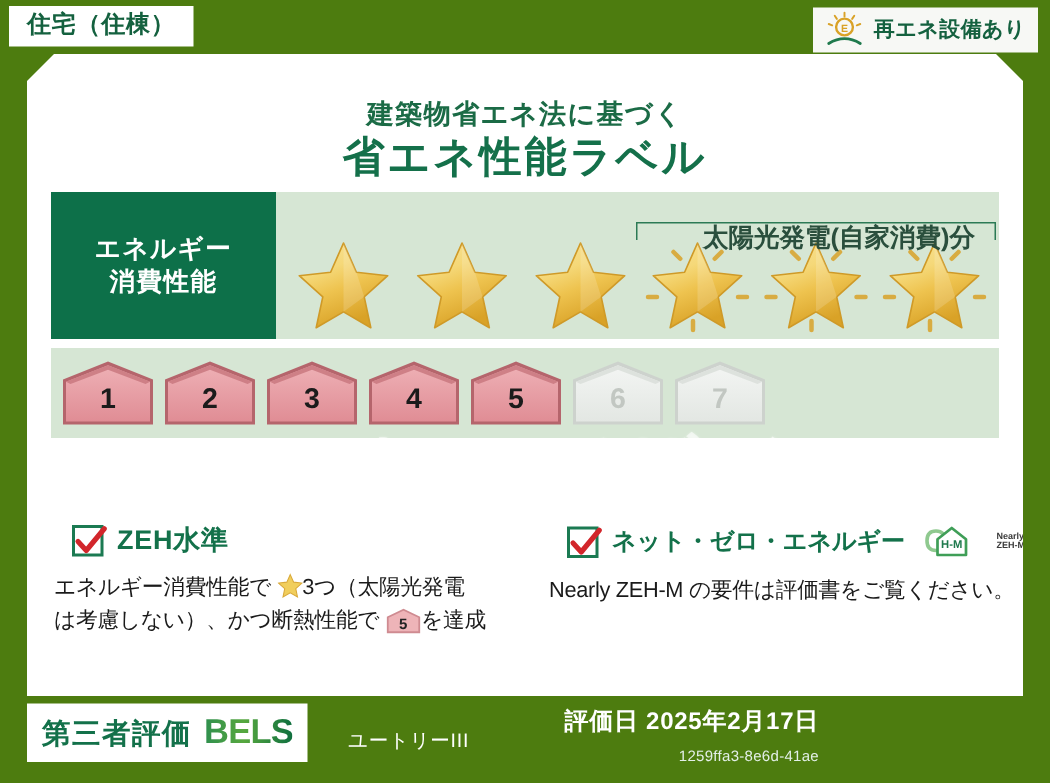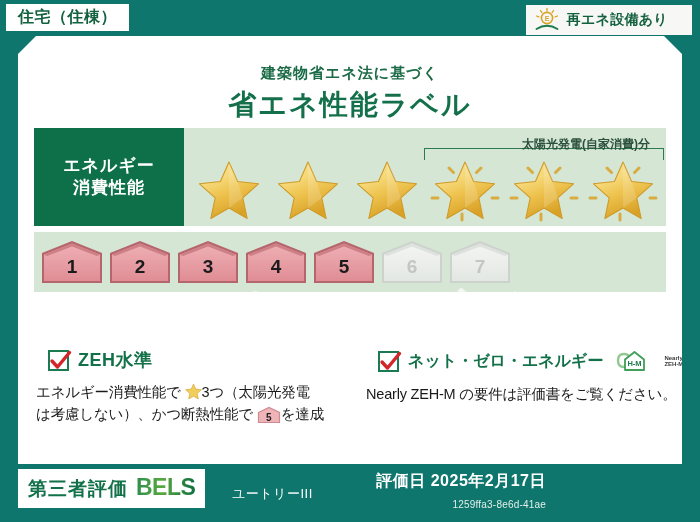--- a/index.html
+++ b/index.html
@@ -4,39 +4,39 @@
 <style>
   * { box-sizing: border-box; margin: 0; padding: 0; }
   html, body {
     width: 700px; height: 522px;
     font-family: "Liberation Sans", "DejaVu Sans", sans-serif;
     overflow: hidden;
   }
   #label-root {
     position: relative;
     width: 700px; height: 522px;
-    background: #0f766e;
+    background: #4d7c0f;
     overflow: hidden;
   }
 
   
   .top-strip { position: absolute; left: 0; top: 0; width: 700px; height: 46px; }
   .tag-housing {
     position: absolute; left: 6px; top: 4px;
     background: #ffffff;
     padding: 5px 12px 6px 12px;
     color: #14613f;
     font-size: 16px; font-weight: bold;
     letter-spacing: .5px;
     line-height: 1;
   }
   .tag-renew {
     position: absolute; right: 8px; top: 5px;
     background: #f7f8f5;
-    padding: 4px 24px 4px 8px;
+    padding: 4px 8px 4px 8px;
     display: flex; align-items: center; gap: 7px;
     height: 30px;
   }
   .tag-renew .lbl {
     color: #14613f; font-size: 14px; font-weight: bold; letter-spacing: .3px;
   }
   .sun-icon { width: 26px; height: 26px; display: block; }
 
   
   .card {
@@ -56,21 +56,21 @@
     pointer-events: none;
     z-index: 3;
     text-shadow: 0 0 2px rgba(255,255,255,.4);
     margin-top: 20px;
   }
 
   
   .title-sub {
     position: absolute; top: 28px; left: 0; width: 100%;
     text-align: center; color: #1b6b46;
-    font-size: 15px; font-weight: bold; letter-spacing: 1px;
+    font-size: 18px; font-weight: bold; letter-spacing: 1px;
   }
   .title-main {
     position: absolute; top: 50px; left: 0; width: 100%;
     text-align: center; color: #14704a;
     font-size: 28px; font-weight: bold; letter-spacing: 2px;
   }
 
   
   .row {
     position: absolute; left: 16px; width: 632px;
@@ -101,22 +101,22 @@
   .star-svg { width: 74px; height: 66px; display: block; }
 
   .solar-bracket {
     position: absolute; right: 2px; top: 20px;
     width: 240px; height: 12px;
     border: 1.5px solid #2c7a55;
     border-bottom: none;
     z-index: 2;
   }
   .solar-bracket-label {
-    position: absolute; right: 16px; top: 8px;
-    font-size: 12px; color: #2a4f3d; font-weight: bold;
+    position: absolute; right: 16px; top: 19px;
+    font-size: 17px; color: #2a4f3d; font-weight: bold;
     z-index: 4; white-space: nowrap;
   }
 
   
   .houses {
     position: absolute; inset: 0;
     display: flex; align-items: center; justify-content: flex-start;
     padding-left: 6px; gap: 4px;
   }
   .house-cell { position: relative; width: 64px; height: 46px; }

